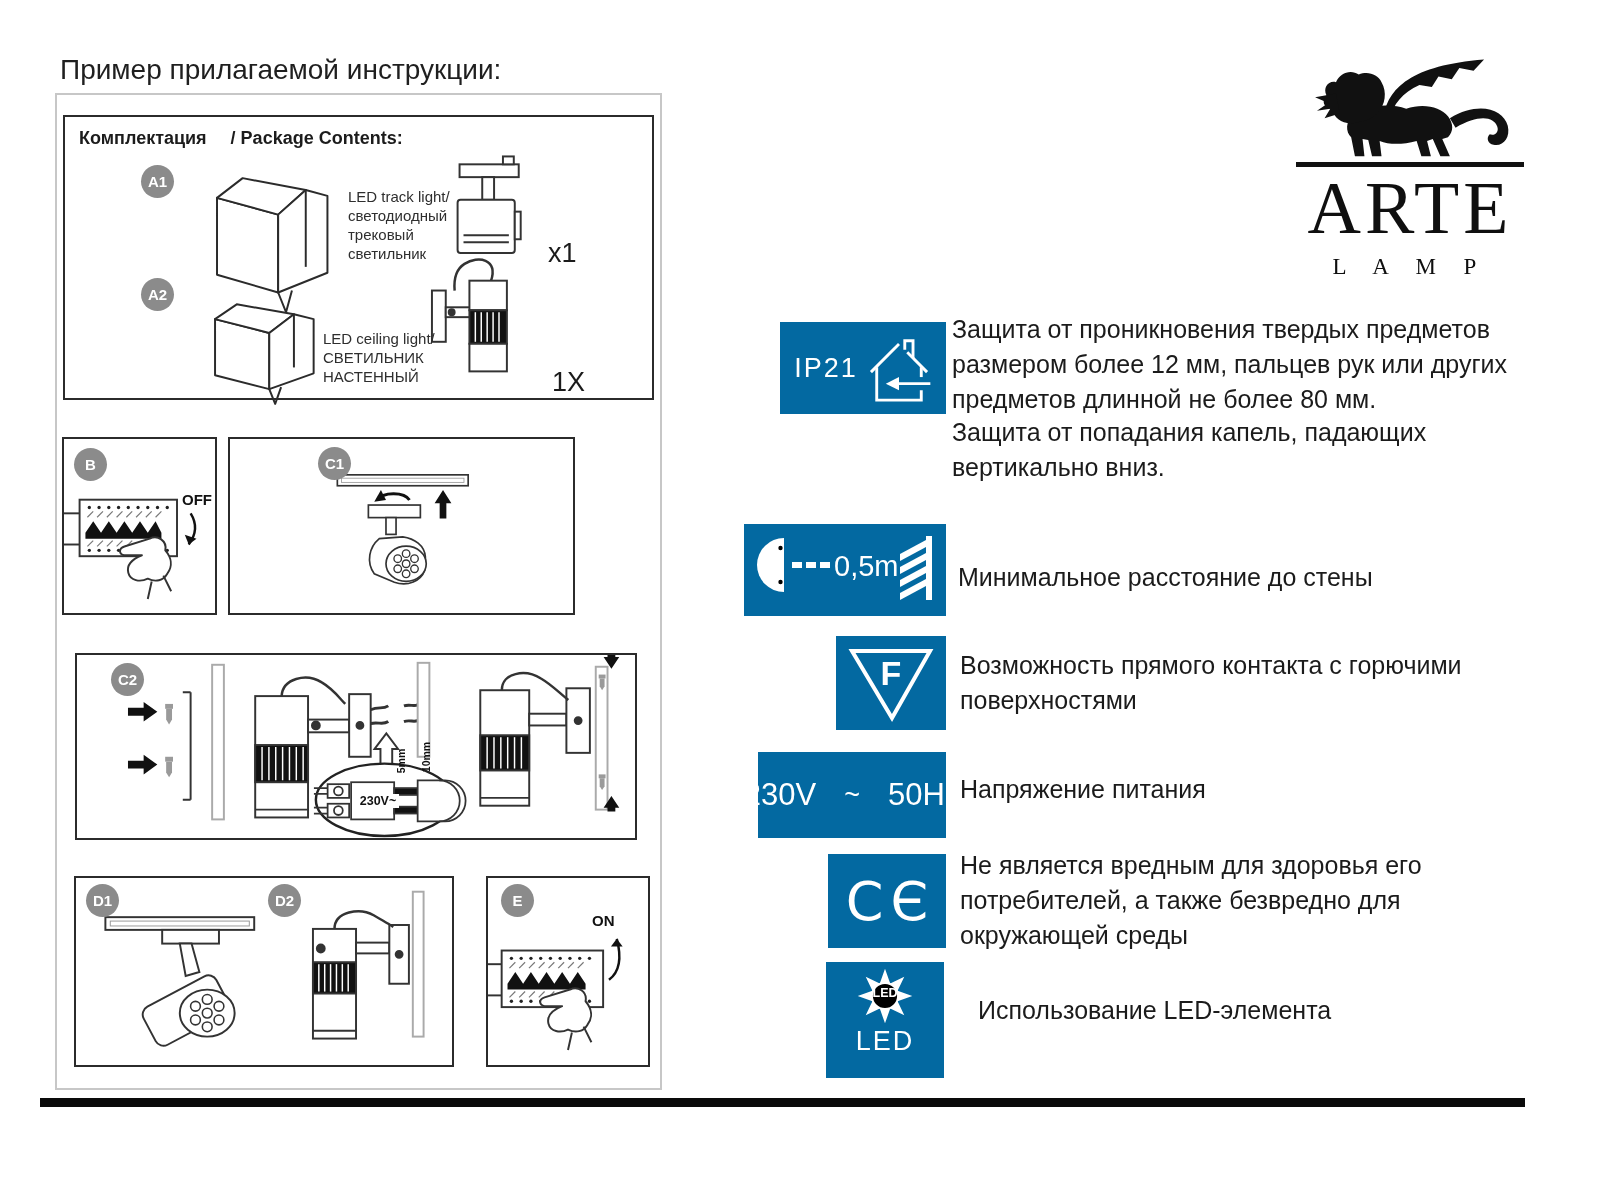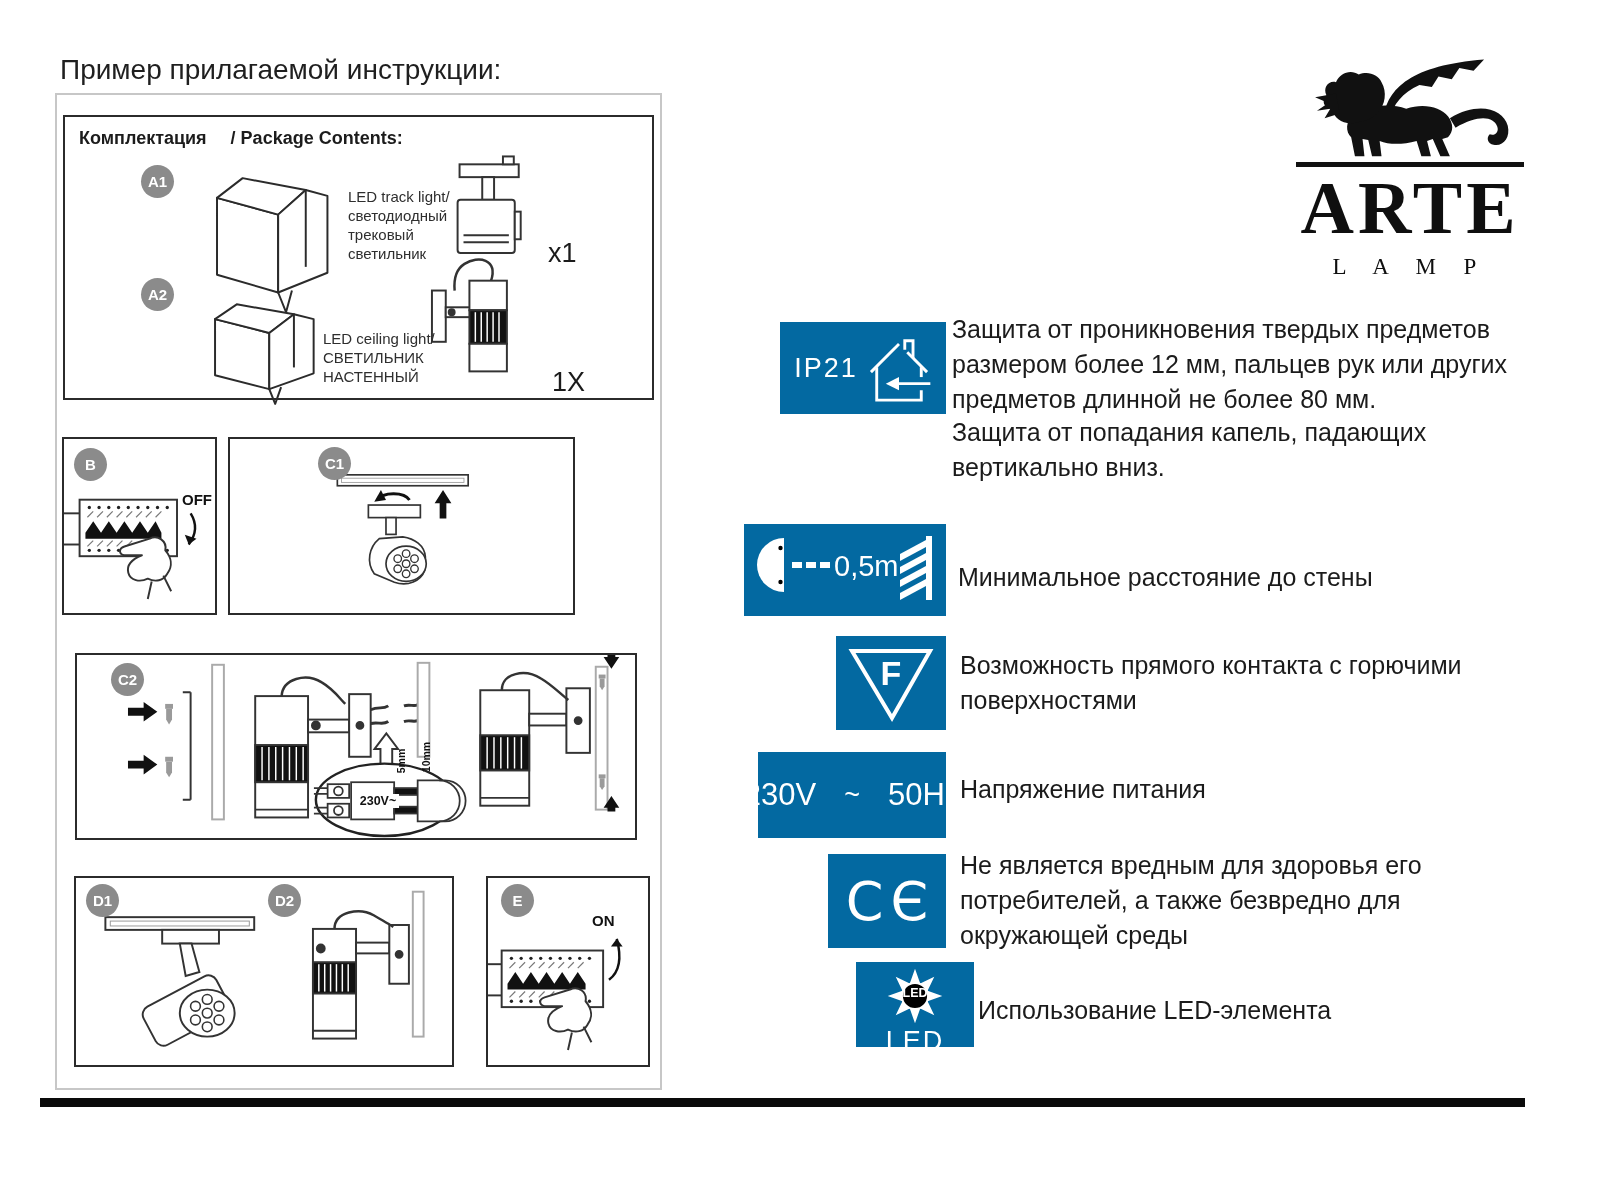--- a/index.html
+++ b/index.html
@@ -353,21 +353,21 @@
   <svg style="left:4px;top:2px;" width="232" height="112" viewBox="0 0 240 118">
     <g fill="#111">
       <path d="M92,74 C96,42 122,18 198,12 L187,24 L172,21 L164,33 L150,30 L143,41 L130,39 C112,47 102,60 99,74 Z"></path>
       <path d="M162,74 C192,56 218,64 223,82 C226,95 218,104 208,102 C202,101 200,95 204,91 C209,93 214,89 212,83 C208,72 192,70 168,84 Z"></path>
       <path d="M60,70 C72,60 100,58 116,64 C134,58 152,62 160,72 C166,80 166,88 160,94 L154,96 L162,114 L152,114 L144,96 L138,98 L142,114 L132,114 L127,98 C112,102 98,102 88,98 L90,114 L80,114 L76,97 L70,96 L72,114 L62,114 L58,94 C52,88 52,78 60,70 Z"></path>
       <path d="M66,78 C52,82 40,76 38,64 C30,64 26,56 32,50 C28,42 34,34 42,36 C46,26 58,22 66,28 C76,24 86,28 90,36 C96,46 94,60 86,68 C80,75 73,77 66,78 Z"></path>
       <path d="M42,48 L20,52 L34,58 L22,66 L36,64 L30,74 L46,69 Z"></path>
     </g>
   </svg>
   <div class="abs" style="left:6px;top:116px;width:228px;height:5px;background:#111;"></div>
-  <div class="abs" style="left:0;top:120px;width:240px;text-align:center;font-family:'Liberation Serif','DejaVu Serif',serif;font-size:74px;letter-spacing:4px;color:#0f0f0f;font-weight:bold;">ARTE</div>
+  <div class="abs" style="left:0;top:120px;width:240px;text-align:center;font-family:'Liberation Serif','DejaVu Serif',serif;font-size:74px;letter-spacing:4px;color:#0f0f0f;">ARTE</div>
   <div class="abs" style="left:0;top:208px;width:240px;text-align:center;font-family:'Liberation Serif','DejaVu Serif',serif;font-size:23px;letter-spacing:11px;color:#0f0f0f;">L A M P</div>
 </div>
 
 <div class="sym-badge" style="left:780px;top:322px;width:166px;height:92px;gap:8px;">
   <span style="font-size:27px;letter-spacing:2px;">IP21</span>
   <svg style="position:static;" width="66" height="74" viewBox="0 0 80 86">
     <g stroke="#fff" stroke-width="3.5" fill="none">
       <path d="M6,48 L40,14"></path>
       <path d="M47,21 L47,10 L57,10 L57,31"></path>
       <path d="M50,24 L74,48"></path>
@@ -413,21 +413,21 @@
   <span style="font-size:31px;">50Hz</span>
 </div>
 <div class="sym-text" style="left:960px;top:772px;width:520px;">Напряжение питания</div>
 
 <div class="sym-badge" style="left:828px;top:854px;width:118px;height:94px;gap:7px;font-family:'DejaVu Sans',sans-serif;">
   <span style="font-size:54px;">C</span>
   <span style="font-size:54px;">Є</span>
 </div>
 <div class="sym-text" style="left:960px;top:848px;width:470px;">Не является вредным для здоровья его потребителей, а также безвредно для окружающей среды</div>
 
-<div class="sym-badge" style="left:856px;top:962px;width:118px;height:85px;">
+<div class="sym-badge" style="left:826px;top:962px;width:118px;height:116px;">
   <svg style="left:28px;top:3px;" width="62" height="62" viewBox="0 0 100 100">
     <polygon fill="#fff" points="50,6 58.4,29.7 81.1,18.9 70.3,41.6 94,50 70.3,58.4 81.1,81.1 58.4,70.3 50,94 41.6,70.3 18.9,81.1 29.7,58.4 6,50 29.7,41.6 18.9,18.9 41.6,29.7"></polygon>
     <circle cx="50" cy="50" r="21" fill="#000"></circle>
     <circle cx="50" cy="50" r="21" fill="none" stroke="#fff" stroke-width="3"></circle>
   </svg>
   <span class="abs" style="left:40px;top:24px;width:38px;text-align:center;font-size:12.5px;font-weight:bold;">LED</span>
   <span class="abs" style="left:0;top:64px;width:118px;text-align:center;font-size:27px;letter-spacing:2px;">LED</span>
 </div>
 <div class="sym-text" style="left:960px;top:993px;width:540px;margin-left:18px;">Использование LED-элемента</div>
 

